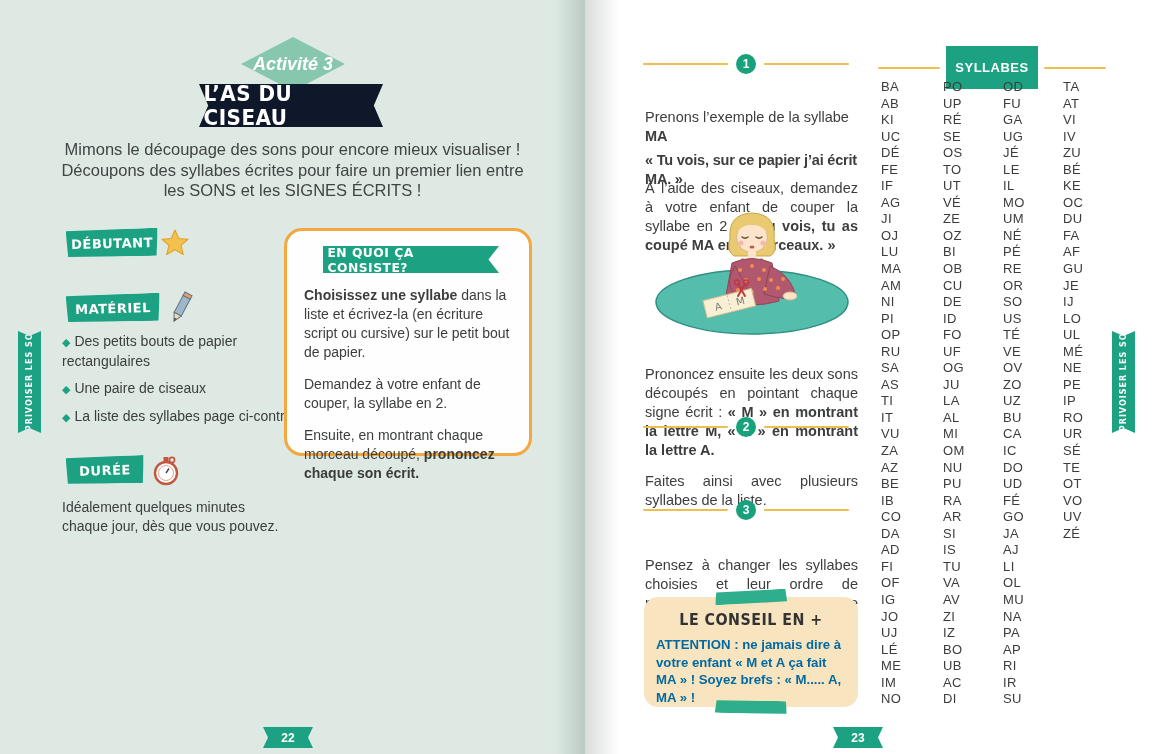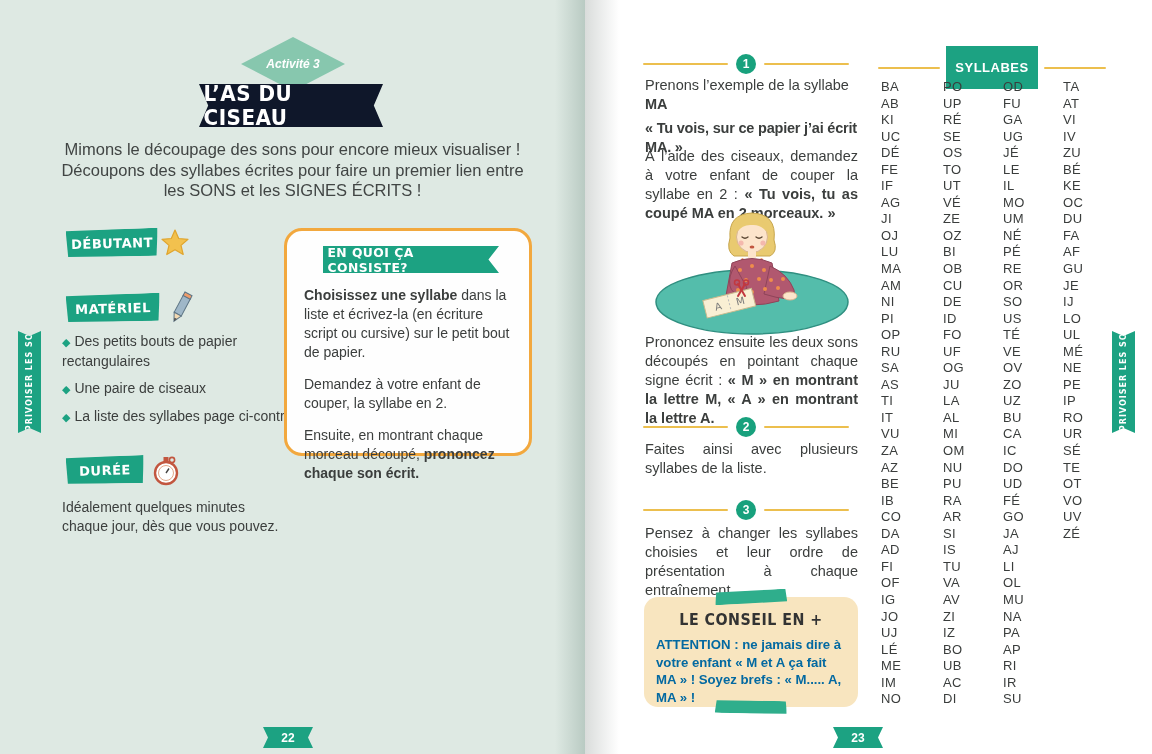--- a/index.html
+++ b/index.html
@@ -39,21 +39,21 @@
   }
   .tab-l { left:18px; top:331px; }
   .tab-r { left:1112px; top:331px; }
 
   
   .activity-badge {
     position:absolute; left:241px; top:37px; width:104px; height:54px;
     background:#87c7ae; clip-path:polygon(50% 0, 100% 50%, 50% 100%, 0 50%);
     display:flex; align-items:center; justify-content:center;
   }
-  .activity-badge span { color:#fff; font-style:italic; font-weight:bold; font-size:12px; }
+  .activity-badge span { color:#fff; font-style:italic; font-weight:bold; font-size:18px; }
   .title-banner {
     position:absolute; left:199px; top:84px; width:184px; height:43px; background:#0f172a;
     clip-path:polygon(0 0, 100% 0, 95% 50%, 100% 100%, 0 100%, 5% 50%);
     display:flex; align-items:center; justify-content:center;
   }
   .title-banner span { color:#fff; font-size:21px; transform:scaleX(.95); }
   .intro { position:absolute; left:40px; top:139px; width:505px; text-align:center;
     font-size:16.5px; line-height:20.5px; font-weight:500; color:#414544; }
 
   
@@ -94,21 +94,21 @@
   .page-ribbon {
     position:absolute; width:50px; height:21px; background:#1ca282;
     clip-path:polygon(0 0, 100% 0, 90% 50%, 100% 100%, 0 100%, 10% 50%);
     display:flex; align-items:center; justify-content:center;
     color:#fff; font-size:12px; font-weight:bold;
   }
   .pn-22 { left:263px; top:727px; }
   .pn-23 { left:833px; top:727px; }
 
   
-  .rp-col { position:absolute; left:645px; width:213px; font-size:14.5px; line-height:19px; }
+  .rp-col { position:absolute; left:645px; width:213px; font-size:14.5px; line-height:19px;margin-top:32px; }
   .step-divider { position:absolute; left:643px; width:206px; display:flex; align-items:center; }
   .step-divider .line { flex:1; height:2px; background:#ecbf4e; border-radius:2px; }
   .step-circle {
     width:20px; height:20px; border-radius:50%; background:#18a17d; margin:0 8px;
     color:#fff; font-size:12px; font-weight:bold; display:flex; align-items:center; justify-content:center;
   }
   .just { text-align:justify; }
   .illustration { position:absolute; left:652px; top:206px; }
 
   

